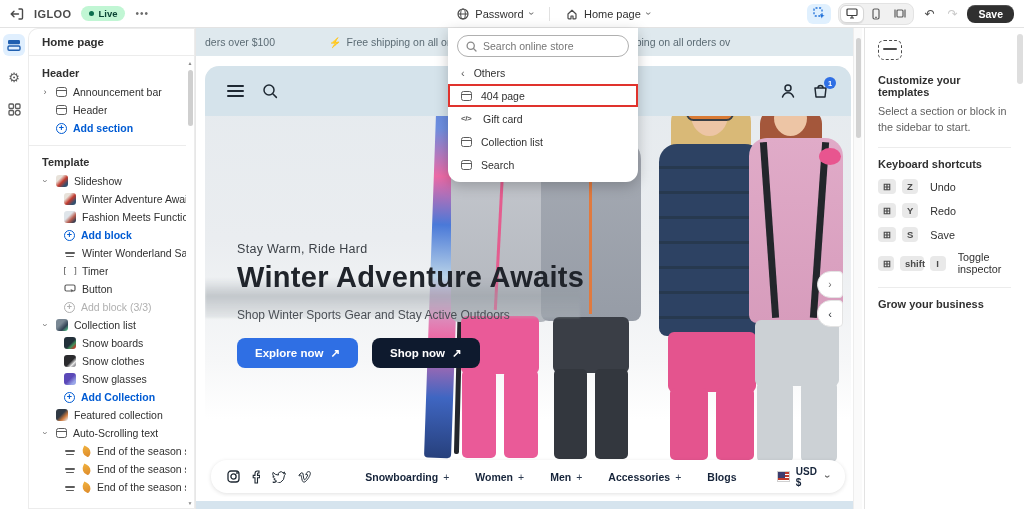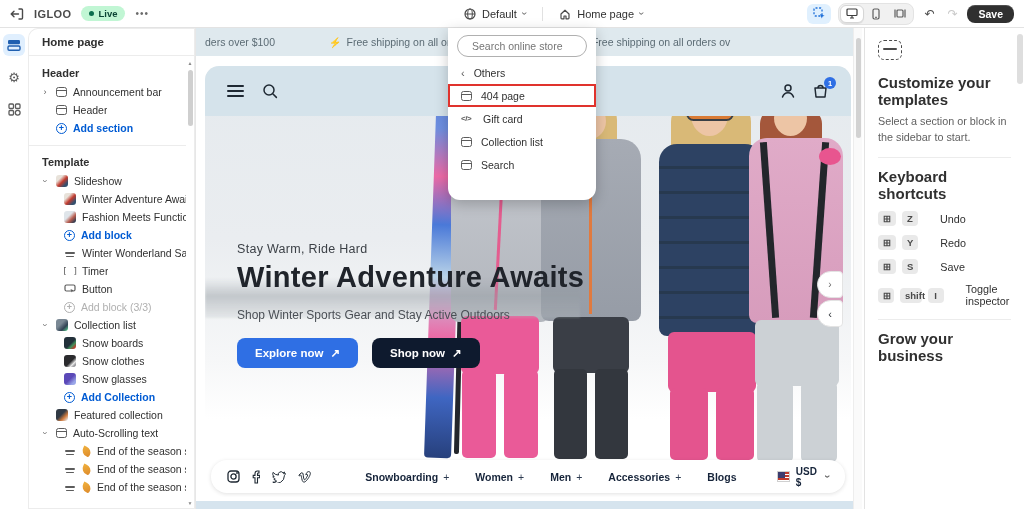--- a/index.html
+++ b/index.html
@@ -118,46 +118,46 @@
   .fnav { flex:1; display:flex; align-items:center; justify-content:center; gap:26px; }
   .fnav-item { font-size:10.5px; font-weight:700; color:#16243a; display:flex; gap:5px; align-items:center; }
   .fnav-item .plus { font-weight:400; color:#2c3a50; }
   .currency { display:flex; align-items:center; gap:6px; font-size:10px; color:#16243a; font-weight:600; }
   .flag { width:16px; height:11px; background:repeating-linear-gradient(180deg,#c0392b 0 1.6px,#fff 1.6px 3.2px);
     position:relative; border:.5px solid #d0d0d0; }
   .flag i { position:absolute; left:0; top:0; width:7px; height:6px; background:#3c3b6e; }
   .bottom-strip { position:absolute; left:0; top:473px; width:657px; height:8px; background:#d6e4ee; }
 
   
-  .dropdown { position:absolute; left:448px; top:28px; width:148px; background:#fff; z-index:70;
-    border-radius:0 0 12px 12px; box-shadow:0 4px 14px rgba(0,0,0,.22); padding-bottom:24px; }
+  .dropdown { position:absolute; left:448px; top:28px; width:190px; background:#fff; z-index:70;
+    border-radius:0 0 12px 12px; box-shadow:0 4px 14px rgba(0,0,0,.22); padding-bottom:6px; }
   .dd-search { margin:7px 9px 4px 9px; height:22px; border:1px solid #b0b0b0; border-radius:11px;
     display:flex; align-items:center; gap:6px; padding:0 8px; }
   .dd-search input { border:none; outline:none; font-size:10.5px; width:120px; color:#303030;
     font-family:"Liberation Sans",sans-serif; background:transparent; }
   .dd-row { display:flex; align-items:center; gap:9px; height:23px; padding:0 13px; font-size:10.5px; cursor:pointer; }
   .dd-back { color:#303030; }
   .dd-back .chevcell { color:#5c5c5c; font-size:11px; }
   .dd-row.hl { outline:2px solid #e0332d; outline-offset:-2px; }
   .pgico { width:11px; height:10px; border:1.2px solid #5c5c5c; border-radius:2.5px; position:relative; flex:0 0 11px; }
   .pgico::after { content:""; position:absolute; left:0; right:0; top:2.2px; height:1.2px; background:#5c5c5c; }
   .codeico { font-size:8px; font-weight:700; color:#5c5c5c; letter-spacing:-.5px; flex:0 0 13px; }
 
   
   .rpanel { position:absolute; left:864px; top:28px; width:160px; height:481px; background:#fff;
     border-left:1px solid #e3e3e3; padding:10px 13px; font-size:10.8px; }
   .rp-icon { width:24px; height:20px; border:1.6px dashed #4a4a4a; border-radius:6px; position:relative; margin:2px 0 14px 0; }
   .rp-icon::after { content:""; position:absolute; left:4px; right:4px; top:7px; height:2.4px; background:#4a4a4a; border-radius:2px; }
-  .rp-title { font-weight:700; font-size:15px; margin-bottom:6px; }
+  .rp-title { font-weight:700; font-size:11px; margin-bottom:6px; }
   .rp-sub { color:#616161; line-height:1.45; }
   .rp-div { border-top:1px solid #ececec; margin:12px 0 10px 0; }
   .kb-row { display:flex; align-items:center; gap:6px; margin:9px 0; }
   .key { background:#e9e9e9; border-radius:4px; font-size:9.5px; color:#4a4a4a; padding:2px 5px;
     min-width:16px; text-align:center; font-weight:600; }
-  .kb-label { color:#303030; margin-left:16px; }
+  .kb-label { color:#303030; margin-left:6px; }
   .grow-text { color:#616161; line-height:1.5; margin-top:6px; }
   .link { color:#005bd3; text-decoration:underline; cursor:pointer; }
   .rp-scroll { position:absolute; right:1px; top:6px; width:6px; height:50px; background:#dedede; border-radius:3px; }
 
   svg { display:block; }
 </style>
 </head>
 <body>
 
 <header class="topbar">
@@ -175,21 +175,21 @@
     </span>
     <span class="dots">•••</span>
   </div>
   <div class="tb-center">
     <span class="selector">
       <svg width="12" height="12" viewBox="0 0 12 12">
           <circle cx="6" cy="6" r="5" fill="none" stroke="#4a4a4a" stroke-width="1.2"></circle>
           <ellipse cx="6" cy="6" rx="2.3" ry="5" fill="none" stroke="#4a4a4a" stroke-width="1"></ellipse>
           <path d="M1 6h10" stroke="#4a4a4a" stroke-width="1"></path>
         </svg>
-      <span>Default</span>
+      <span>Password</span>
       <span class="chev down">›</span>
     </span>
     <span class="tb-divider"></span>
     <span class="selector">
       <svg width="12" height="12" viewBox="0 0 12 12">
           <path d="M2 6 6 2.2 10 6v4a.8.8 0 0 1-.8.8H7V8H5v2.8H2.8A.8.8 0 0 1 2 10Z" fill="none" stroke="#4a4a4a" stroke-width="1.2" stroke-linejoin="round"></path>
         </svg>
       <span>Home page</span>
       <span class="chev down">›</span>
     </span>

